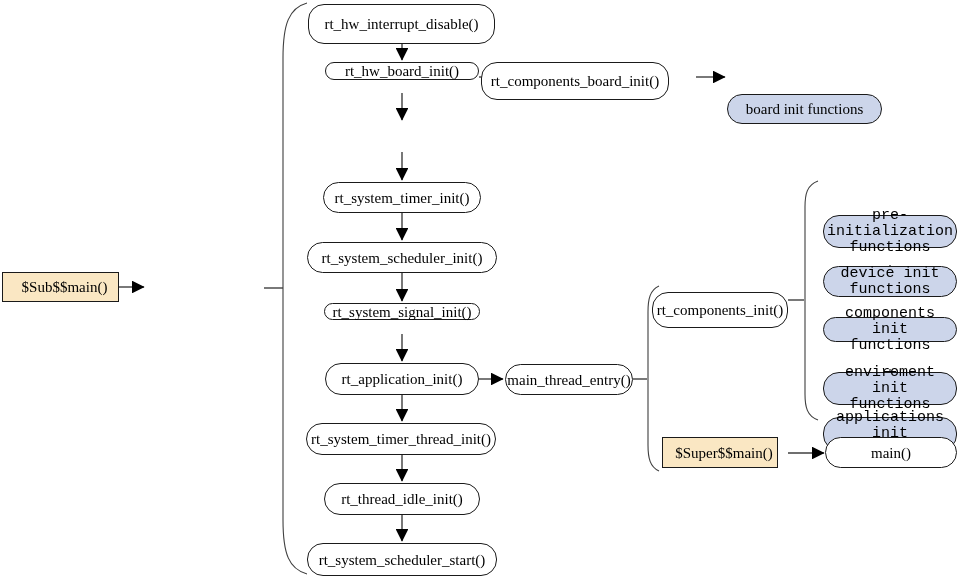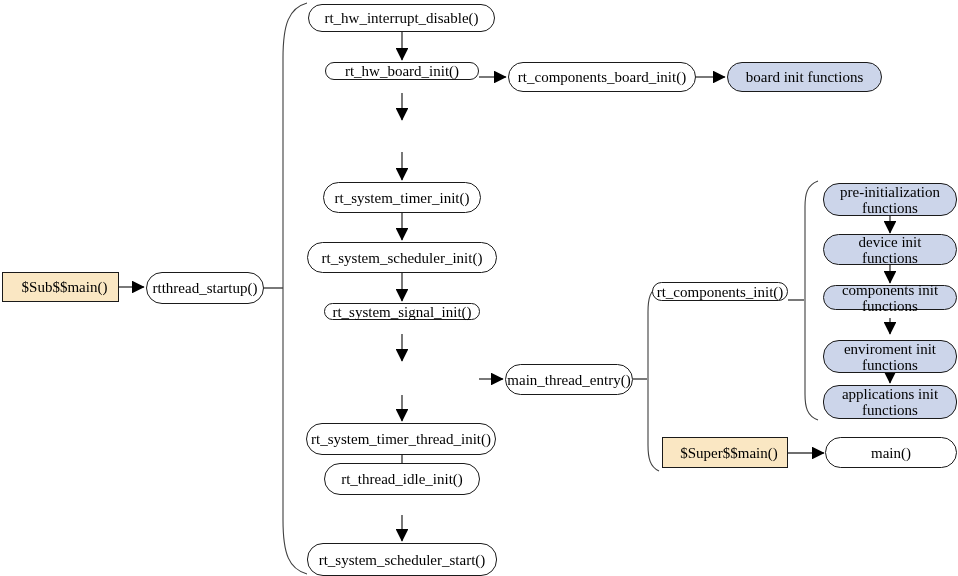--- a/index.html
+++ b/index.html
@@ -13,22 +13,22 @@
     position:absolute; box-sizing:border-box;
     display:flex; align-items:center; justify-content:center;
     text-align:center; font-size:15px; line-height:16px;
     border:1px solid var(--border,#1a1a1a);
     background:var(--node_fill,#fff);
     white-space:nowrap;
   }
   .stadium { border-radius:16px; }
   .rect { border-radius:0;padding-left:8px; }
   .highlight { background:var(--highlight_fill,#fae7c3); }
-  .stage { background:var(--stage_fill,#ccd5ea); }
-  .wrap { white-space:normal; padding:0 5px; }
+  .stage { background:var(--stage_fill,#ccd5ea);margin-top:32px; }
+  .wrap { white-space:normal; padding:0 5px;font-family:Liberation Mono, monospace; }
   svg.edges { position:absolute; left:0; top:0; width:958px; height:576px; }
   svg.edges line { stroke:var(--edge,#3f3f3f); stroke-width:1.4; }
   svg.edges path.brace { stroke:var(--edge,#3f3f3f); stroke-width:1.1; fill:none; }
   svg.edges marker path { fill:var(--text,#000); stroke:none; }
 </style>
 </head>
 <body>
 
 <div class="canvas">
 
@@ -63,38 +63,38 @@
     <line x1="402" y1="455" x2="402" y2="481" marker-end="url(#arrow)"></line>
     <line x1="402" y1="515" x2="402" y2="541" marker-end="url(#arrow)"></line>
 
     <line x1="890" y1="216" x2="890" y2="233" marker-end="url(#arrow)"></line>
     <line x1="890" y1="265" x2="890" y2="283" marker-end="url(#arrow)"></line>
     <line x1="890" y1="318" x2="890" y2="334" marker-end="url(#arrow)"></line>
     <line x1="890" y1="369" x2="890" y2="383" marker-end="url(#arrow)"></line>
   </svg>
 
   <div class="node rect highlight" style="left:2px;top:272px;width:117px;height:30px">$Sub$$main()</div>
-  <div class="node stadium" style="left:146px;top:272px;width:118px;height:32px">rtthread_startup()</div>
 
-  <div class="node stadium" style="left:308px;top:4px;width:187px;height:28px">rt_hw_interrupt_disable()</div>
+  <div class="node stadium" style="left:308px;top:4px;width:187px;height:40px">rt_hw_interrupt_disable()</div>
   <div class="node stadium" style="left:325px;top:62px;width:154px;height:18px">rt_hw_board_init()</div>
-  <div class="node stadium" style="left:508px;top:62px;width:188px;height:30px">rt_components_board_init()</div>
+  <div class="node stadium" style="left:481px;top:62px;width:188px;height:38px">rt_components_board_init()</div>
   <div class="node stadium stage" style="left:727px;top:62px;width:155px;height:30px">board init functions</div>
   <div class="node stadium" style="left:323px;top:182px;width:158px;height:31px">rt_system_timer_init()</div>
   <div class="node stadium" style="left:307px;top:242px;width:190px;height:31px">rt_system_scheduler_init()</div>
   <div class="node stadium" style="left:324px;top:303px;width:156px;height:17px">rt_system_signal_init()</div>
+  <div class="node stadium" style="left:325px;top:363px;width:154px;height:32px">rt_application_init()</div>
   <div class="node stadium" style="left:306px;top:423px;width:190px;height:32px">rt_system_timer_thread_init()</div>
-  <div class="node stadium" style="left:324px;top:463px;width:156px;height:32px">rt_thread_idle_init()</div>
+  <div class="node stadium" style="left:324px;top:483px;width:156px;height:32px">rt_thread_idle_init()</div>
   <div class="node stadium" style="left:307px;top:543px;width:190px;height:33px">rt_system_scheduler_start()</div>
 
   <div class="node stadium" style="left:505px;top:364px;width:128px;height:31px">main_thread_entry()</div>
-  <div class="node stadium" style="left:652px;top:282px;width:136px;height:19px">rt_components_init()</div>
+  <div class="node stadium" style="left:652px;top:292px;width:136px;height:36px">rt_components_init()</div>
 
   <div class="node stadium stage wrap" style="left:823px;top:183px;width:134px;height:33px">pre-initialization functions</div>
   <div class="node stadium stage wrap" style="left:823px;top:234px;width:134px;height:31px">device init functions</div>
   <div class="node stadium stage wrap" style="left:823px;top:285px;width:134px;height:25px">components init functions</div>
   <div class="node stadium stage wrap" style="left:823px;top:340px;width:134px;height:33px">enviroment init functions</div>
   <div class="node stadium stage wrap" style="left:823px;top:385px;width:134px;height:34px">applications init functions</div>
 
-  <div class="node rect highlight" style="left:662px;top:437px;width:126px;height:31px">$Super$$main()</div>
+  <div class="node rect highlight" style="left:662px;top:437px;width:116px;height:31px">$Super$$main()</div>
   <div class="node stadium" style="left:825px;top:437px;width:132px;height:31px">main()</div>
 
 </div>
 
 </body></html>

